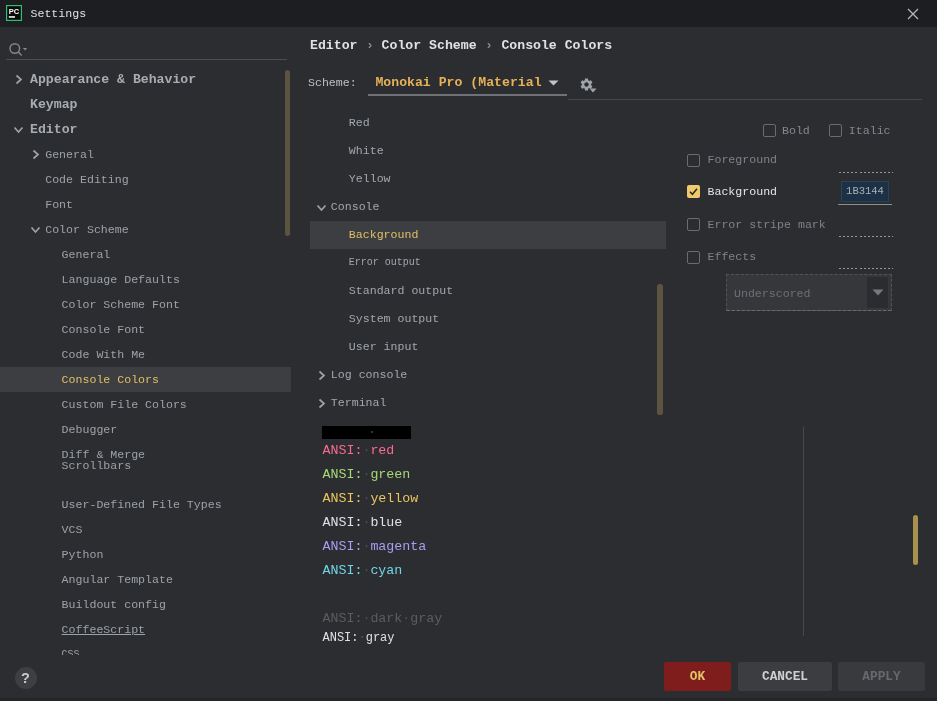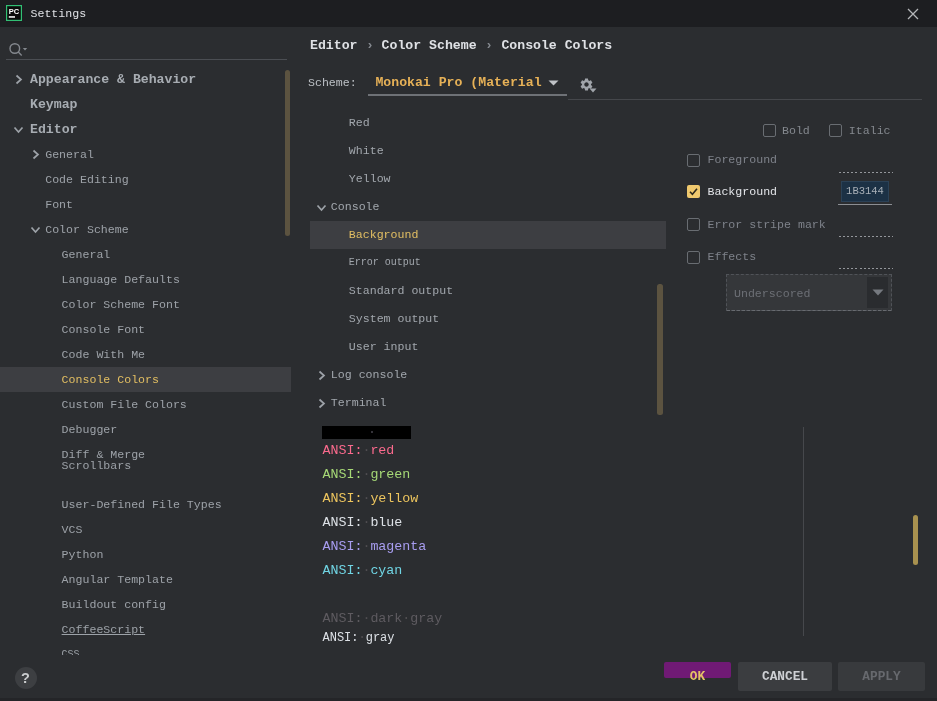--- a/index.html
+++ b/index.html
@@ -163,17 +163,17 @@
 <div class="abs" style="left:838.5px;top:267.5px;width:54px;height:1.3px;background:repeating-linear-gradient(90deg,#94979c 0 2px,transparent 2px 4.1px);"></div>
 
 <div class="abs" style="left:726px;top:274px;width:166px;height:37px;background:#35373a;border:1px dashed #505358;"></div>
 <div class="abs" style="left:727px;top:310px;width:164px;border-top:1px dashed #686b70;"></div>
 <div class="abs r" style="left:734px;top:286.5px;height:13px;line-height:13px;color:#6c6f75;">Underscored</div>
 <div class="abs" style="left:867px;top:277px;width:21px;height:31px;background:#2a2c2f;"></div>
 <svg class="abs" style="left:872px;top:289px;" width="12" height="7" viewBox="0 0 12 7">
   <path d="M0.5 0.5 L11.5 0.5 L6 6.5 Z" fill="#75797f"></path>
 </svg>
 
-<div class="abs b" style="left:664px;top:662px;width:67px;height:16px;background:#701a75;border-radius:2px;font-size:12.8px;color:#e4c266;text-align:center;line-height:29px;">OK</div>
+<div class="abs b" style="left:664px;top:662px;width:67px;height:29px;background:#7f1d1d;border-radius:2px;font-size:12.8px;color:#e4c266;text-align:center;line-height:29px;">OK</div>
 <div class="abs b" style="left:738px;top:662px;width:94px;height:29px;background:#3b3d40;border-radius:2px;font-size:12.8px;color:#ced0d4;text-align:center;line-height:29px;">CANCEL</div>
 <div class="abs b" style="left:838px;top:662px;width:87px;height:29px;background:#383a3d;border-radius:2px;font-size:12.8px;color:#67696e;text-align:center;line-height:29px;">APPLY</div>
 
 <div class="abs" style="left:0;top:698px;width:937px;height:3px;background:#242528;"></div>
 
 </body></html>

